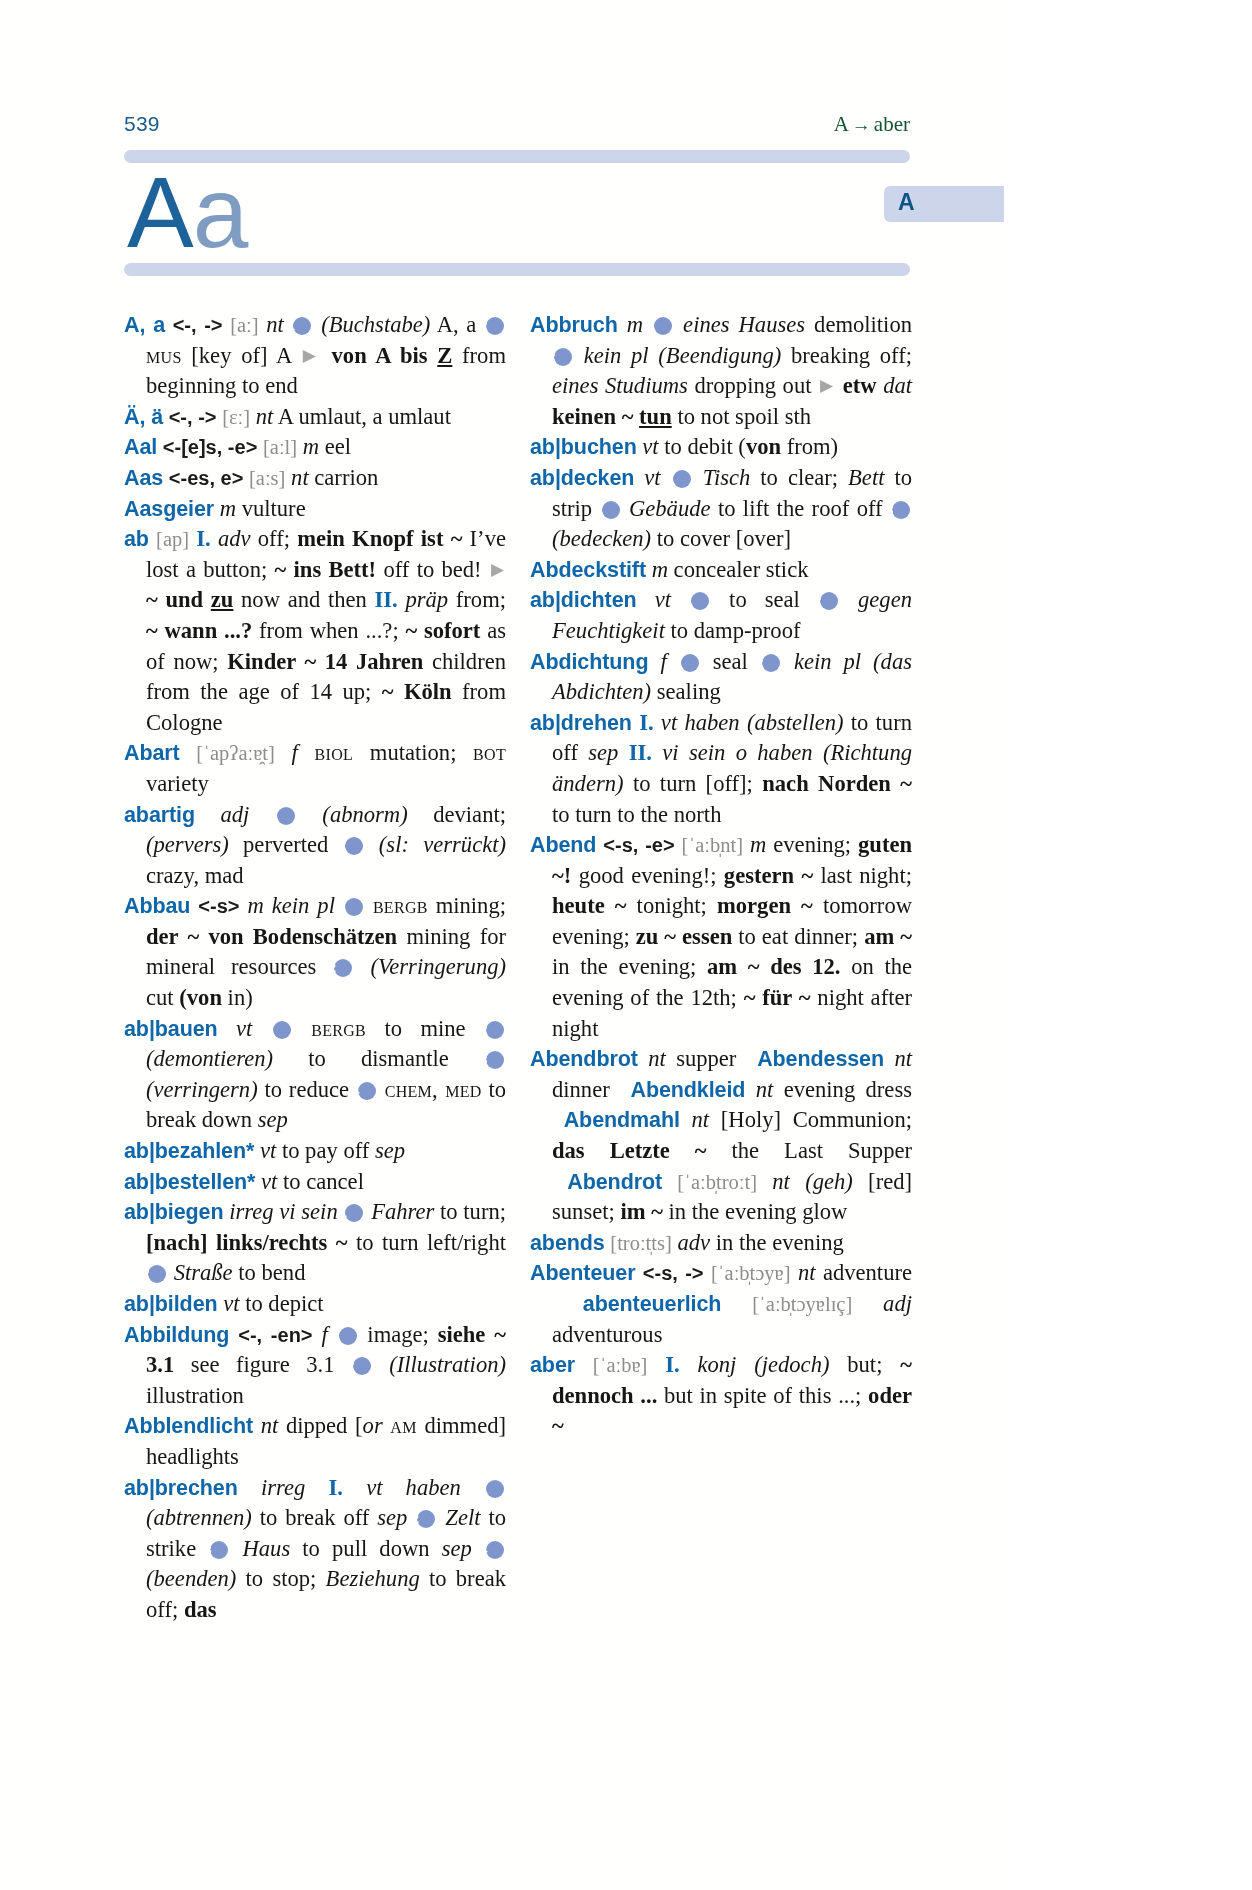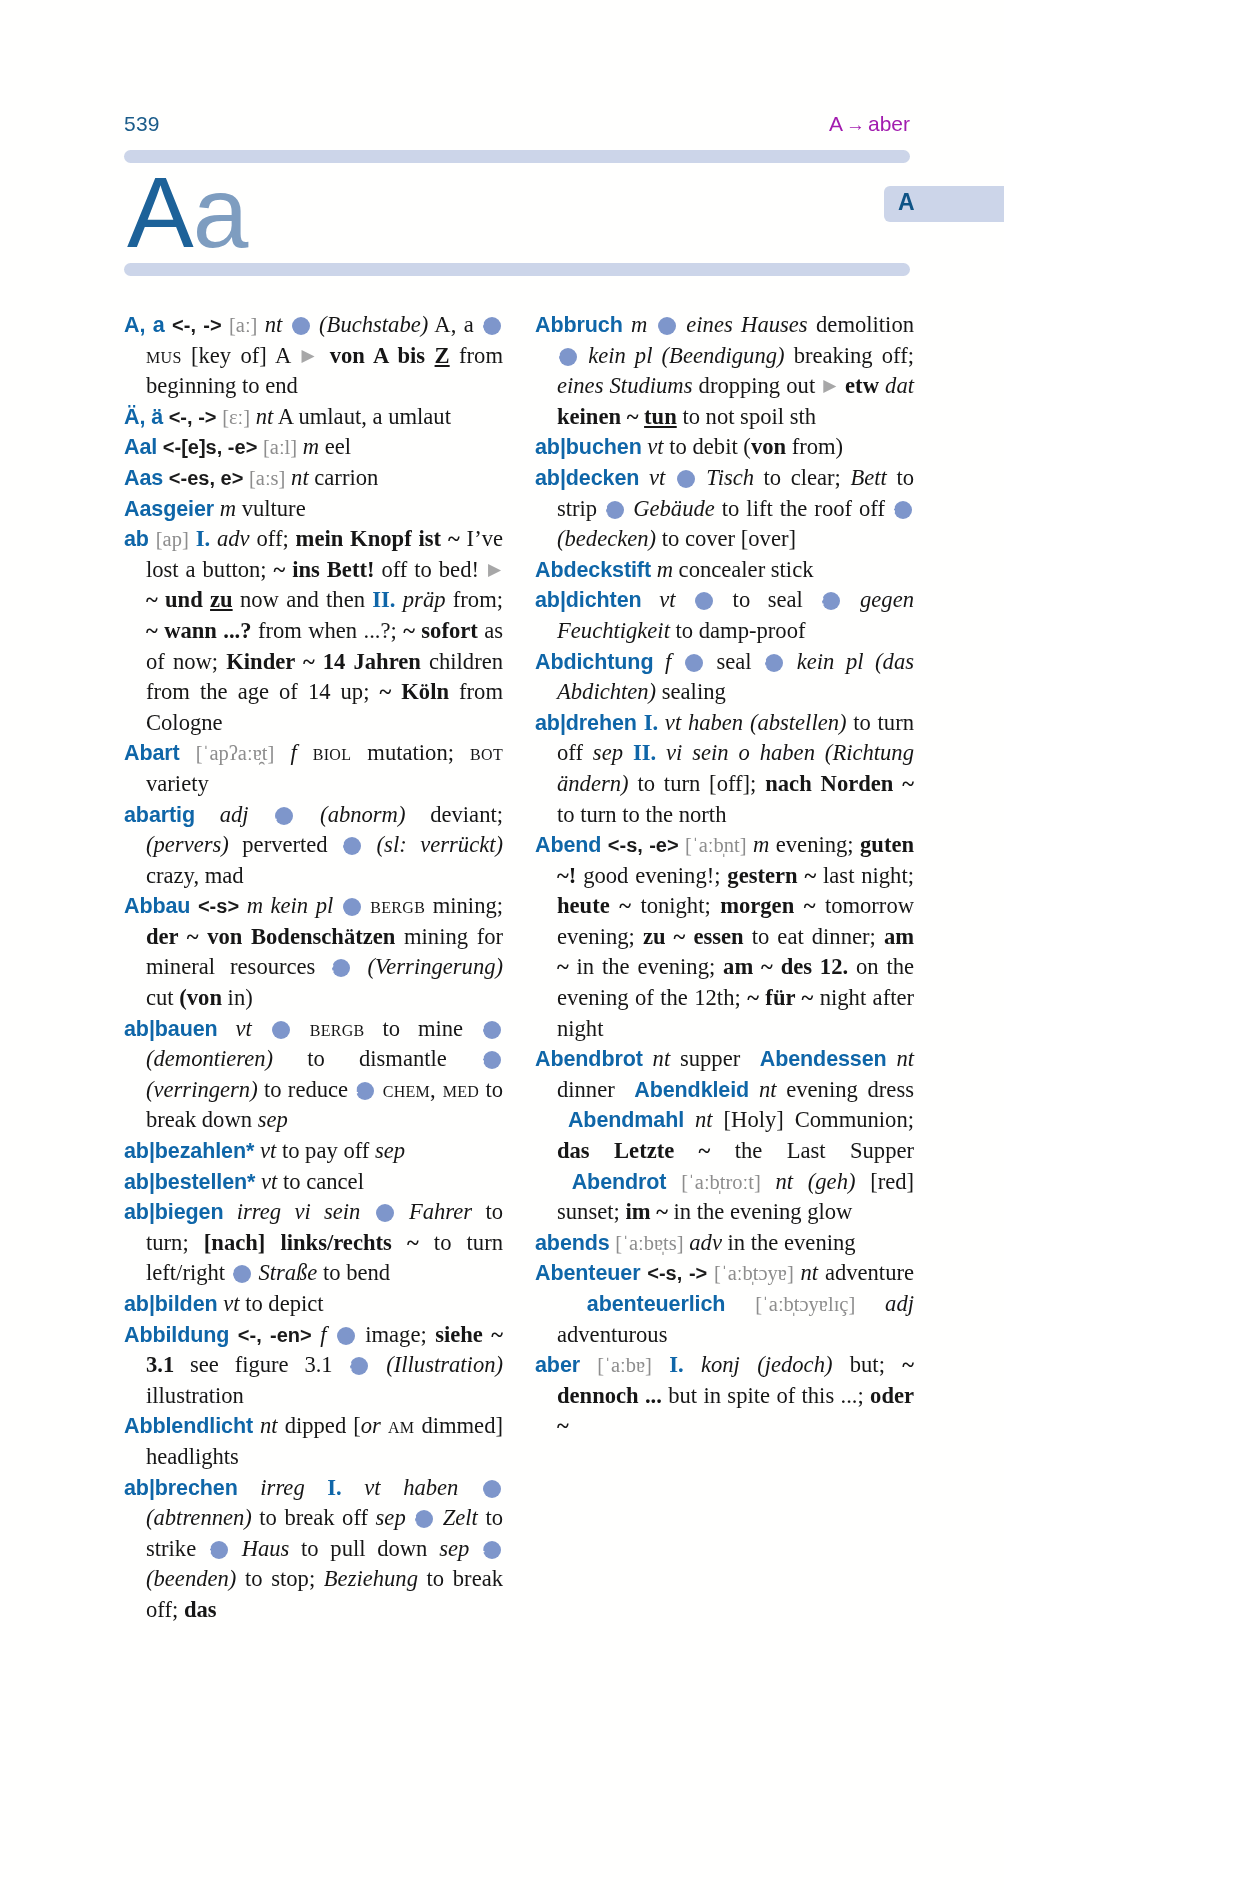--- a/index.html
+++ b/index.html
@@ -27,23 +27,23 @@
     justify-content: space-between;
     align-items: baseline;
   }
   .folio {
     font-family: "Liberation Sans", "DejaVu Sans", sans-serif;
     font-size: 21px;
     color: #1b5c8a;
     letter-spacing: .2px;
   }
   .runhead-right {
-    font-family: Liberation Sans, sans-serif;
+    font-family: Liberation Serif, serif;
     font-size: 21px;
-    color: #a21caf;
+    color: #14532d;
     white-space: nowrap;
   }
   .runhead-right .arrow { padding: 0 3px; font-size: 19px; }
 
   
   .rule {
     position: absolute;
     left: 124px;
     width: 786px;
     height: 13px;
@@ -94,21 +94,21 @@
     color: #0f5486;
   }
 
   
   .cols {
     position: absolute;
     left: 124px;
     top: 310px;
     width: 790px;
     display: flex;
-    gap: 32px;
+    gap: 24px;
   }
   .col {
     width: 382px;
     font-size: 22.6px;
     line-height: 30.6px;
     color: #161616;
     text-align: justify;
     text-justify: inter-word;
     hyphens: manual;
   }
@@ -216,19 +216,19 @@
     <div class="col" id="col-right">
         <p class="entry"><span class="hw">Abbruch</span> <span class="pos">m</span> <span class="num">1</span> <span class="it">eines Hauses</span> demolition <span class="num">2</span> <span class="it">kein pl (Beendigung)</span> breaking off; <span class="it">eines Studiums</span> dropping out <span class="tri">▶</span> <span class="bd">etw</span> <span class="it">dat</span> <span class="bd">keinen ~ <span class="ul">tun</span></span> to not spoil sth</p>
         <p class="entry"><span class="hw">ab<span class="sep">|</span>buchen</span> <span class="pos">vt</span> to debit (<span class="bd">von</span> from)</p>
         <p class="entry"><span class="hw">ab<span class="sep">|</span>decken</span> <span class="pos">vt</span> <span class="num">1</span> <span class="it">Tisch</span> to clear; <span class="it">Bett</span> to strip <span class="num">2</span> <span class="it">Gebäude</span> to lift the roof off <span class="num">3</span> <span class="it">(bedecken)</span> to cover [over]</p>
         <p class="entry"><span class="hw">Abdeckstift</span> <span class="pos">m</span> concealer stick</p>
         <p class="entry"><span class="hw">ab<span class="sep">|</span>dichten</span> <span class="pos">vt</span> <span class="num">1</span> to seal <span class="num">2</span> <span class="it">gegen Feuchtigkeit</span> to damp-proof</p>
         <p class="entry"><span class="hw">Abdichtung</span> <span class="pos">f</span> <span class="num">1</span> seal <span class="num">2</span> <span class="it">kein pl (das Abdichten)</span> sealing</p>
         <p class="entry"><span class="hw">ab<span class="sep">|</span>drehen</span> <span class="rom">I.</span> <span class="pos">vt haben</span> <span class="it">(abstellen)</span> to turn off <span class="it">sep</span> <span class="rom">II.</span> <span class="pos">vi sein o haben</span> <span class="it">(Richtung ändern)</span> to turn [off]; <span class="bd">nach Norden ~</span> to turn to the north</p>
         <p class="entry"><span class="hw">Abend</span> <span class="infl">&lt;-s, -e&gt;</span> <span class="ipa">[ˈaːb̩nt]</span> <span class="pos">m</span> evening; <span class="bd">guten ~!</span> good evening!; <span class="bd">gestern ~</span> last night; <span class="bd">heute ~</span> tonight; <span class="bd">morgen ~</span> tomorrow evening; <span class="bd">zu ~ essen</span> to eat dinner; <span class="bd">am ~</span> in the evening; <span class="bd">am ~ des 12.</span> on the evening of the 12th; <span class="bd">~ für ~</span> night after night</p>
         <p class="entry"><span class="hw">Abendbrot</span> <span class="pos">nt</span> supper &nbsp;<span class="hw">Abendessen</span> <span class="pos">nt</span> dinner &nbsp;<span class="hw">Abendkleid</span> <span class="pos">nt</span> evening dress &nbsp;<span class="hw">Abendmahl</span> <span class="pos">nt</span> [Holy] Communion; <span class="bd">das Letzte ~</span> the Last Supper &nbsp;<span class="hw">Abendrot</span> <span class="ipa">[ˈaːb̩troːt]</span> <span class="pos">nt</span> <span class="it">(geh)</span> [red] sunset; <span class="bd">im ~</span> in the evening glow</p>
-        <p class="entry"><span class="hw">abends</span> <span class="ipa">[ˈaːbɐ̩ts]</span> <span class="pos">adv</span> in the evening</p>
+        <p class="entry"><span class="hw">abends</span> <span class="ipa">[troːt̩ts]</span> <span class="pos">adv</span> in the evening</p>
         <p class="entry"><span class="hw">Abenteuer</span> <span class="infl">&lt;-s, -&gt;</span> <span class="ipa">[ˈaːb̩tɔyɐ]</span> <span class="pos">nt</span> adventure &nbsp;<span class="hw">abenteuerlich</span> <span class="ipa">[ˈaːb̩tɔyɐlɪç]</span> <span class="pos">adj</span> adventurous</p>
         <p class="entry"><span class="hw">aber</span> <span class="ipa">[ˈaːbɐ]</span> <span class="rom">I.</span> <span class="pos">konj</span> <span class="it">(jedoch)</span> but; <span class="bd">~ dennoch ...</span> but in spite of this ...; <span class="bd">oder ~</span></p>
       </div>
   </div>
 
 </div>
 
 </body></html>

